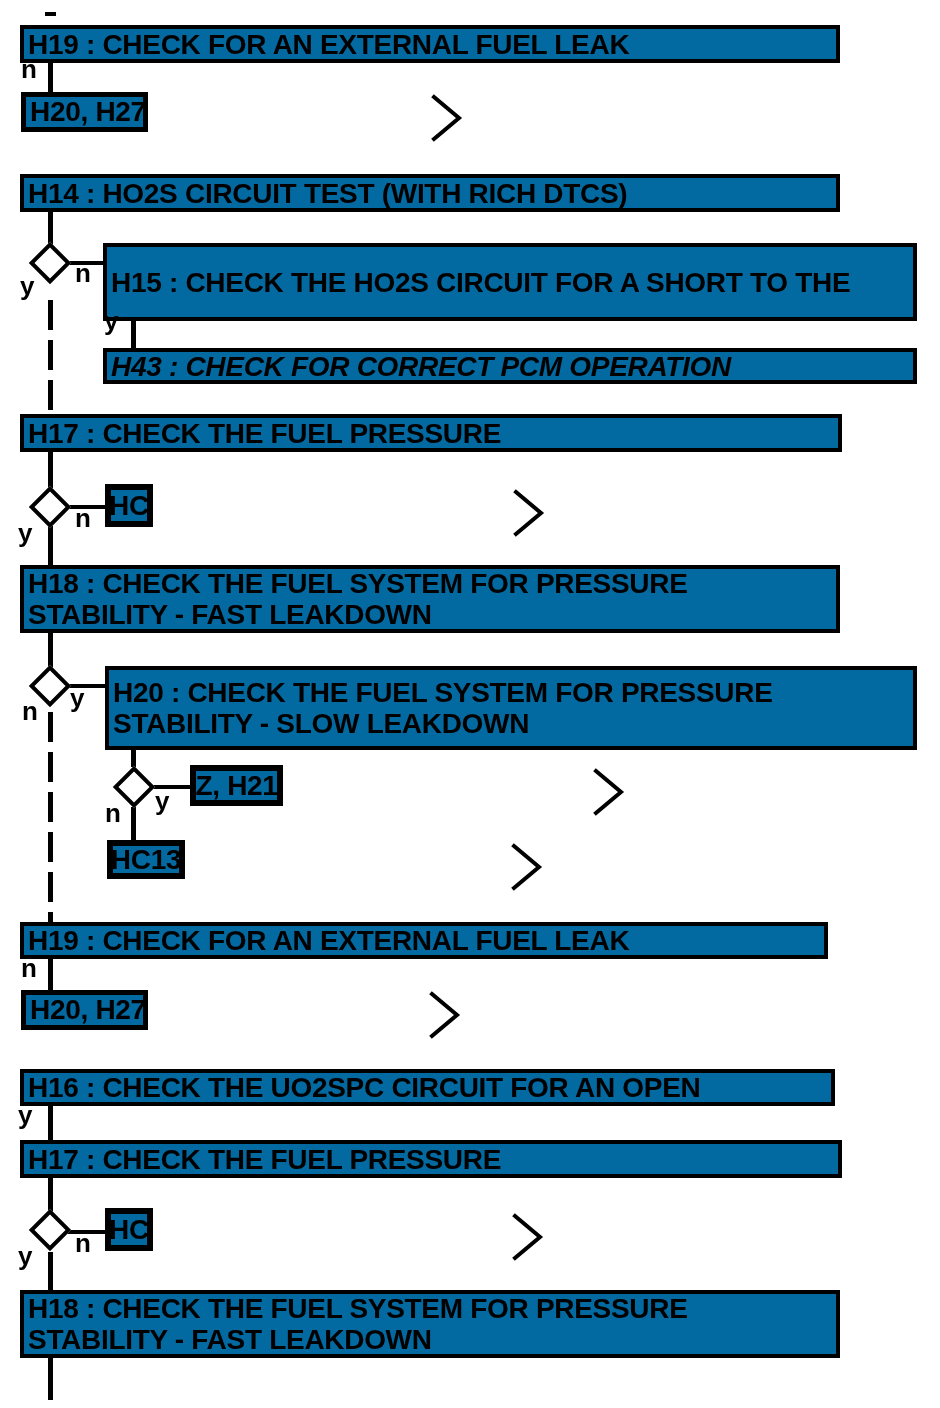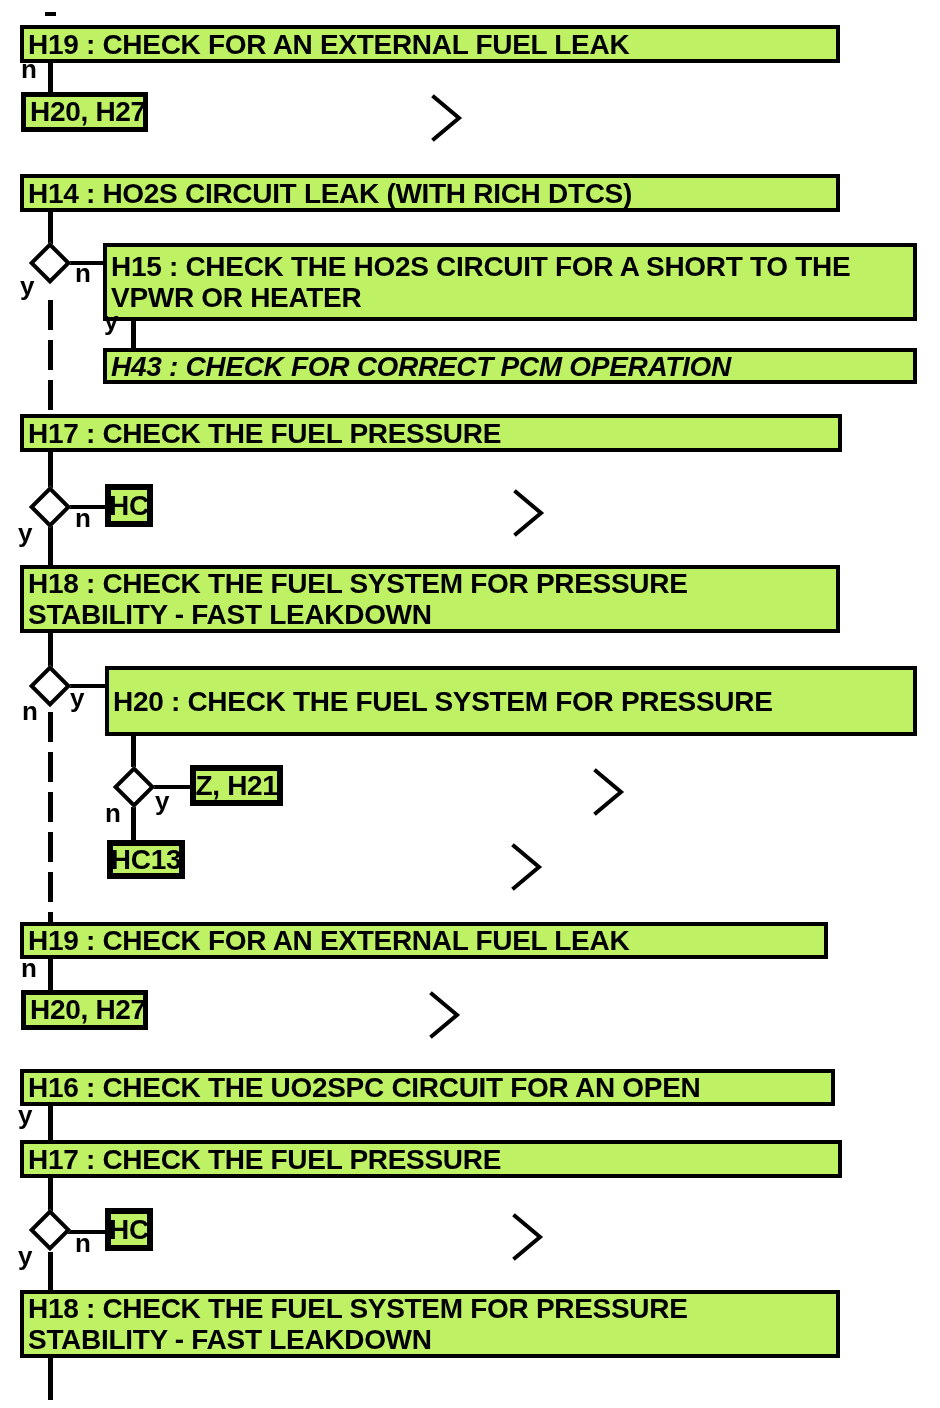--- a/index.html
+++ b/index.html
@@ -1,18 +1,18 @@
 <!DOCTYPE html>
 <html><head>
 <meta charset="utf-8">
 <title>Flowchart</title>
 <style>
   html,body{margin:0;padding:0;background:#ffffff;}
   .stage{position:relative;width:940px;height:1408px;background:#ffffff;font-family:"Liberation Sans",sans-serif;color:#000;overflow:hidden;}
-  .box{position:absolute;box-sizing:border-box;background:#bef264;border:4px solid #000;display:flex;flex-direction:column;justify-content:center;padding-left:4px;z-index:3;}
+  .box{position:absolute;box-sizing:border-box;background:#0369a1;border:4px solid #000;display:flex;flex-direction:column;justify-content:center;padding-left:4px;z-index:3;}
   .box .bl{font-weight:bold;font-size:28px;line-height:31px;white-space:nowrap;letter-spacing:-0.3px;}
   .box.med{border-width:5px;justify-content:flex-end;}
   .box.thick{border-width:6px;padding-left:0;align-items:center;}
   .vline{position:absolute;width:5px;background:#000;z-index:1;}
   .hline{position:absolute;height:4px;background:#000;z-index:1;}
   .vdash{position:absolute;width:5px;background:repeating-linear-gradient(to bottom,#000 0 30px,transparent 30px 40px);z-index:1;}
   .stub{position:absolute;width:11px;height:4px;background:#000;z-index:1;}
   .diamond{position:absolute;width:30px;height:30px;box-sizing:border-box;border:4px solid #000;background:#fff;transform:rotate(45deg);z-index:2;}
   .blabel{position:absolute;font-weight:bold;font-size:26px;line-height:26px;z-index:4;}
   .chev{position:absolute;z-index:2;}
@@ -51,41 +51,41 @@
   <div class="diamond" style="left:119px;top:772px;"></div>
   <div class="diamond" style="left:35px;top:1215px;"></div>
 
   <div class="box" style="left:20px;top:25px;width:820px;height:38px;">
     <div class="bl">H19 : CHECK FOR AN EXTERNAL FUEL LEAK</div>
   </div>
   <div class="box med" style="left:21px;top:92px;width:127px;height:40px;">
     <div class="bl">H20, H27</div>
   </div>
   <div class="box" style="left:20px;top:174px;width:820px;height:38px;">
-    <div class="bl">H14 : HO2S CIRCUIT LEAK (WITH RICH DTCS)</div>
+    <div class="bl">H14 : HO2S CIRCUIT TEST (WITH RICH DTCS)</div>
   </div>
   <div class="box" style="left:103px;top:243px;width:814px;height:78px;">
     <div class="bl">H15 : CHECK THE HO2S CIRCUIT FOR A SHORT TO THE</div>
-    <div class="bl">VPWR OR HEATER</div>
   </div>
   <div class="box" style="left:103px;top:348px;width:814px;height:36px;font-style:italic;">
     <div class="bl">H43 : CHECK FOR CORRECT PCM OPERATION</div>
   </div>
   <div class="box" style="left:20px;top:414px;width:822px;height:38px;">
     <div class="bl">H17 : CHECK THE FUEL PRESSURE</div>
   </div>
   <div class="box thick" style="left:105px;top:484px;width:48px;height:43px;">
     <div class="bl">HC</div>
   </div>
   <div class="box" style="left:20px;top:565px;width:820px;height:68px;">
     <div class="bl">H18 : CHECK THE FUEL SYSTEM FOR PRESSURE</div>
     <div class="bl">STABILITY - FAST LEAKDOWN</div>
   </div>
-  <div class="box" style="left:105px;top:666px;width:812px;height:70px;">
+  <div class="box" style="left:105px;top:666px;width:812px;height:84px;">
     <div class="bl">H20 : CHECK THE FUEL SYSTEM FOR PRESSURE</div>
+    <div class="bl">STABILITY - SLOW LEAKDOWN</div>
   </div>
   <div class="box thick" style="left:190px;top:765px;width:93px;height:41px;">
     <div class="bl">Z, H21</div>
   </div>
   <div class="box thick" style="left:107px;top:840px;width:78px;height:39px;">
     <div class="bl">HC13</div>
   </div>
   <div class="box" style="left:20px;top:922px;width:808px;height:37px;">
     <div class="bl">H19 : CHECK FOR AN EXTERNAL FUEL LEAK</div>
   </div>

